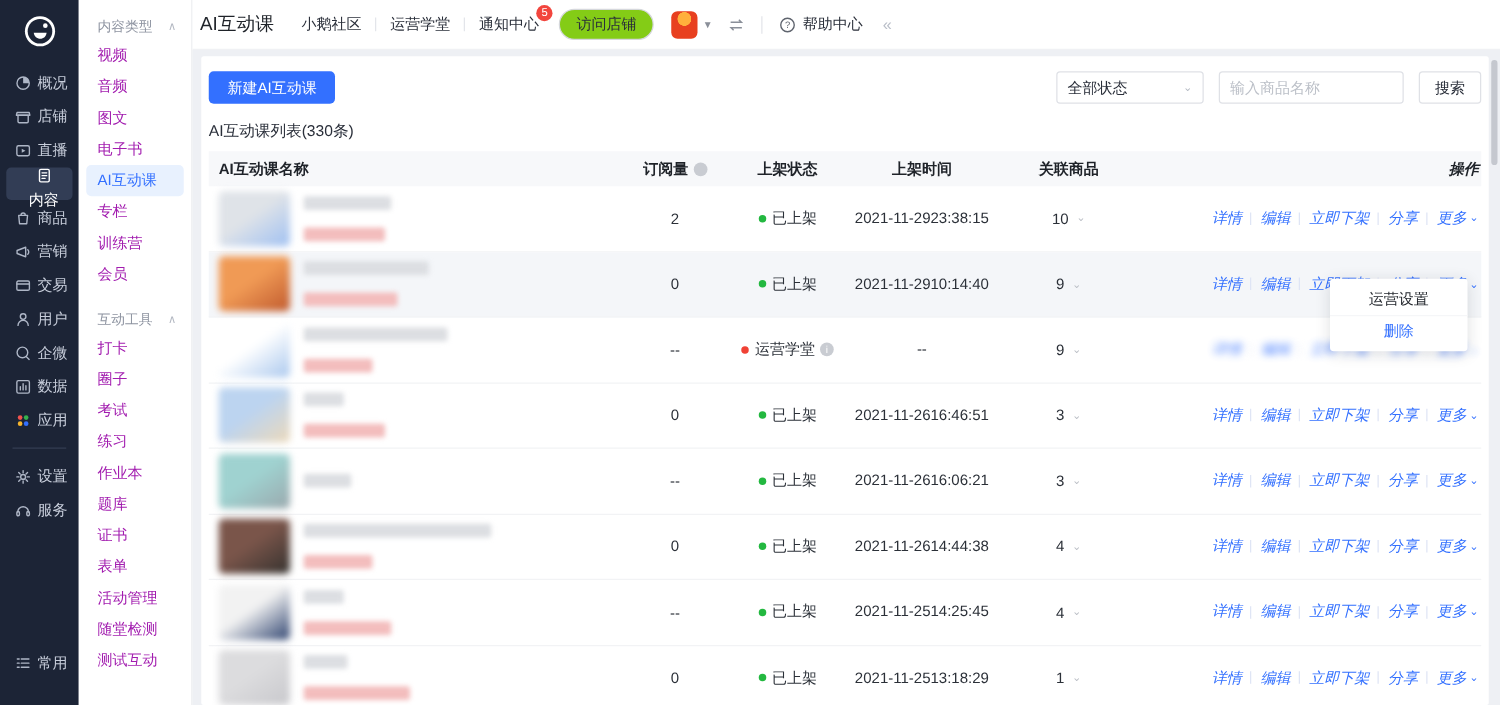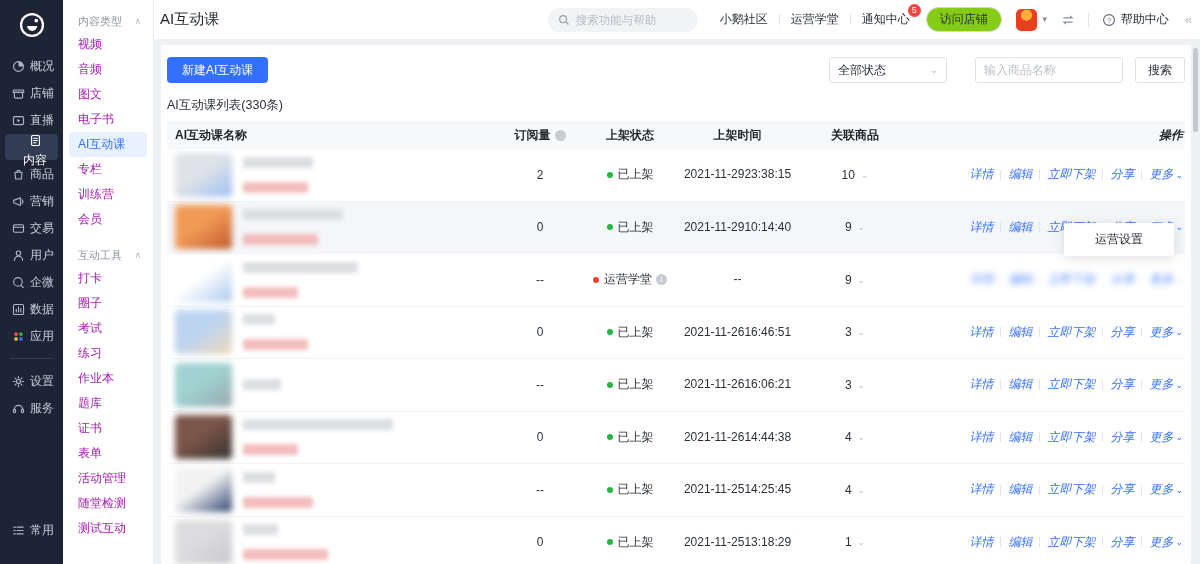--- a/index.html
+++ b/index.html
@@ -60,21 +60,21 @@
   .content { flex:1; padding:5px 9px 0 7px; overflow:hidden; }
   .card { background:#fff; height:519px; padding:12px 6px 0 6px; position:relative; border-radius:2px; }
   .toolbar-row { display:flex; align-items:center; }
   .new-btn { height:26px; padding:0 15px; background:#3370ff; color:#fff; border:none; border-radius:4px;
              font-size:12px; cursor:pointer; font-family:inherit; }
   .filters { margin-left:auto; display:flex; align-items:center; gap:12px; }
   .select { width:118px; height:26px; border:1px solid #dfe1e6; border-radius:3px; display:flex;
             align-items:center; padding:0 8px; font-size:12px; color:#2a2f3a; cursor:pointer; }
   .select .sel-caret { margin-left:auto; color:#b3b8c2; font-size:9px; }
   .filters input { width:148px; height:26px; border:1px solid #dfe1e6; border-radius:3px; padding:0 8px;
-                   font-size:12px; outline:none; font-family:inherit; color:#2a2f3a;margin-left:16px; }
+                   font-size:12px; outline:none; font-family:inherit; color:#2a2f3a; }
   .filters input::placeholder { color:#bcc0c8; }
   .search-btn { width:50px; height:26px; border:1px solid #dfe1e6; border-radius:3px; background:#fff;
                 font-size:12px; color:#2a2f3a; cursor:pointer; font-family:inherit; }
   .list-title { margin-top:14px; font-size:12.5px; color:#2a2f3a; }
 
   .thead,.trow { display:grid; grid-template-columns:1fr 80px 100px 115px 120px 270px; align-items:center; }
   .thead { height:28px; background:#f7f8fa; margin-top:7px; font-size:12px; font-weight:700; color:#1f2329; }
   .c-name { padding-left:8px; display:flex; align-items:center; }
   .c-center { justify-self:center; text-align:center; display:flex; align-items:center; justify-content:center; }
   .c-right { justify-self:end; padding-right:2px; display:flex; align-items:center;font-style:italic; }
@@ -286,29 +286,20 @@
       <div class="ss-item">证书</div>
       <div class="ss-item">表单</div>
       <div class="ss-item">活动管理</div>
       <div class="ss-item">随堂检测</div>
       <div class="ss-item">测试互动</div>
     </aside>
 
   <div class="main">
     <header class="topbar">
       <div class="page-title">AI互动课</div>
-      <div class="search">
-        <span style="display:flex;">
-          <svg width="12" height="12" viewBox="0 0 14 14" fill="none" stroke="#9aa0a8" stroke-width="1.4">
-            <circle cx="6" cy="6" r="4"></circle>
-              <path d="M9.2 9.2l3 3"></path>
-          </svg>
-        </span>
-        <input placeholder="搜索功能与帮助" style="">
-      </div>
       <nav class="top-links">
         <span class="top-link">小鹅社区</span>
         <span class="tl-sep"></span>
         <span class="top-link">运营学堂</span>
         <span class="tl-sep"></span>
         <span class="top-link">
           <span>通知中心</span>
           <span class="badge">5</span>
         </span>
       </nav>
@@ -651,19 +642,20 @@
                   <span class="asep"></span>
                   <span class="alink">更多</span>
                   <span class="more-caret">⌄</span>
                 </div>
               </div>
             </div>
           </div>
 
         <div class="menu">
           <div class="menu-item">运营设置</div>
+          <div class="menu-item blue">删除</div>
         </div>
       </div>
     </div>
   </div>
 
   <div class="scroll-thumb"></div>
 </div>
 
 </body></html>

